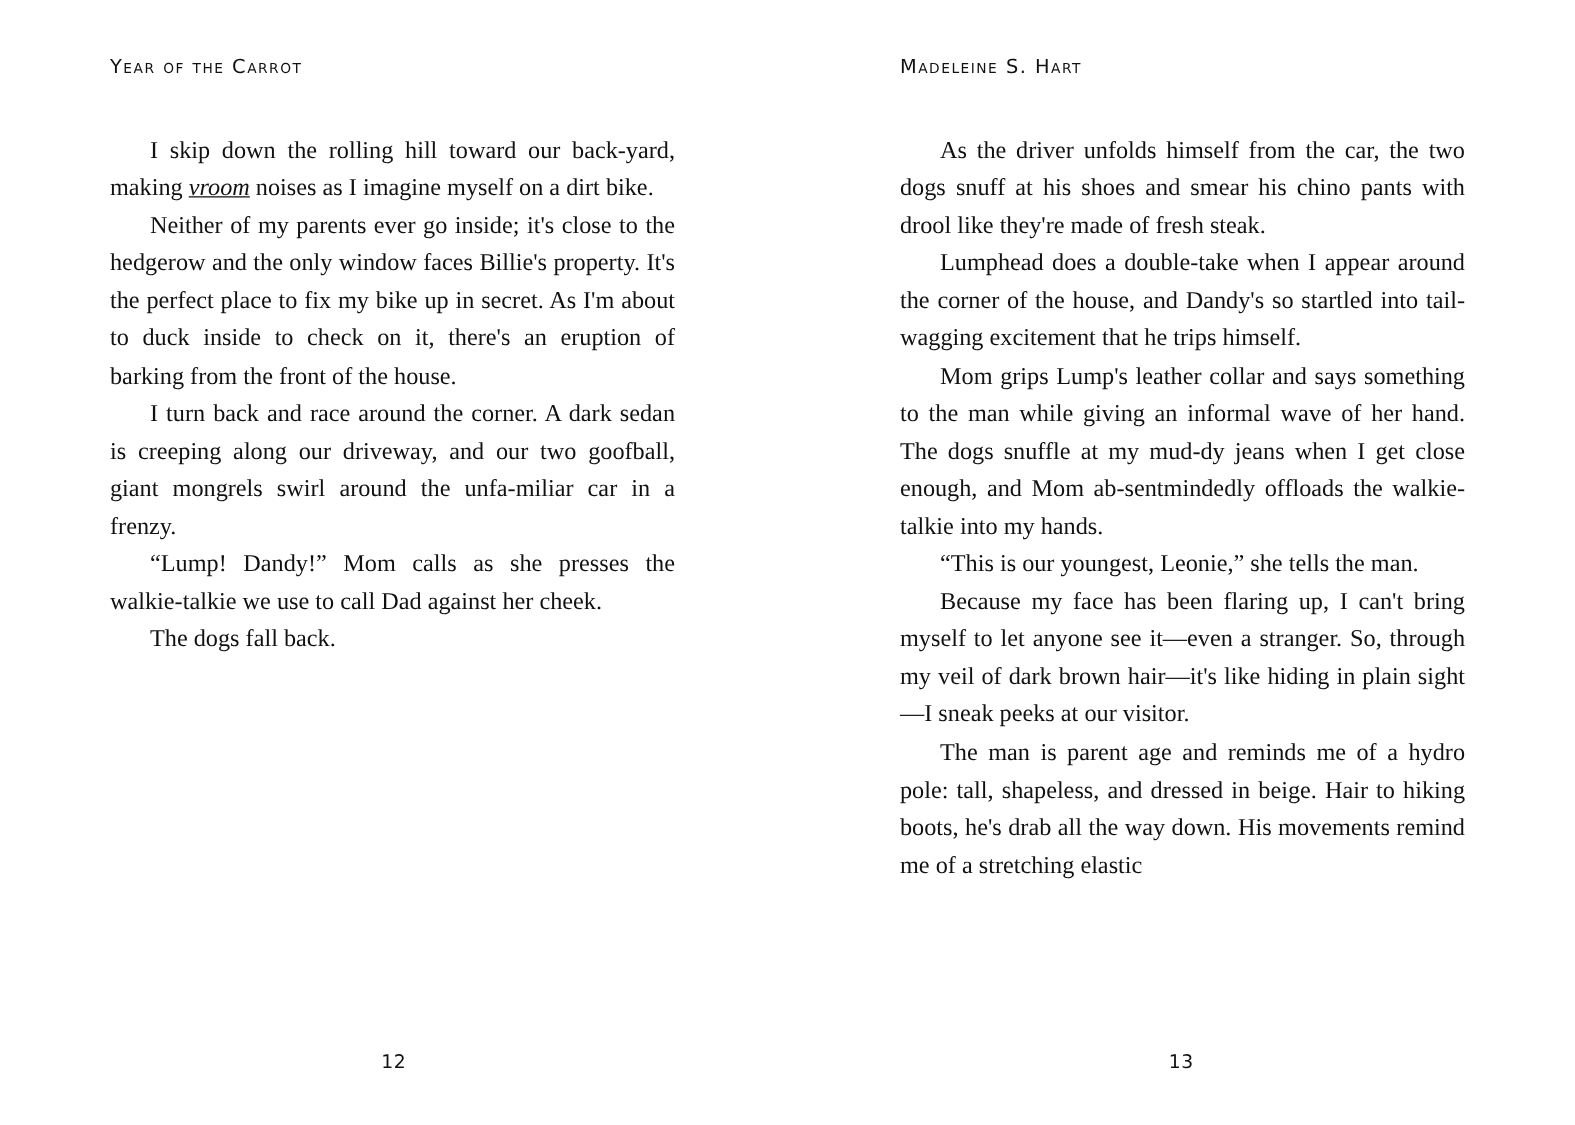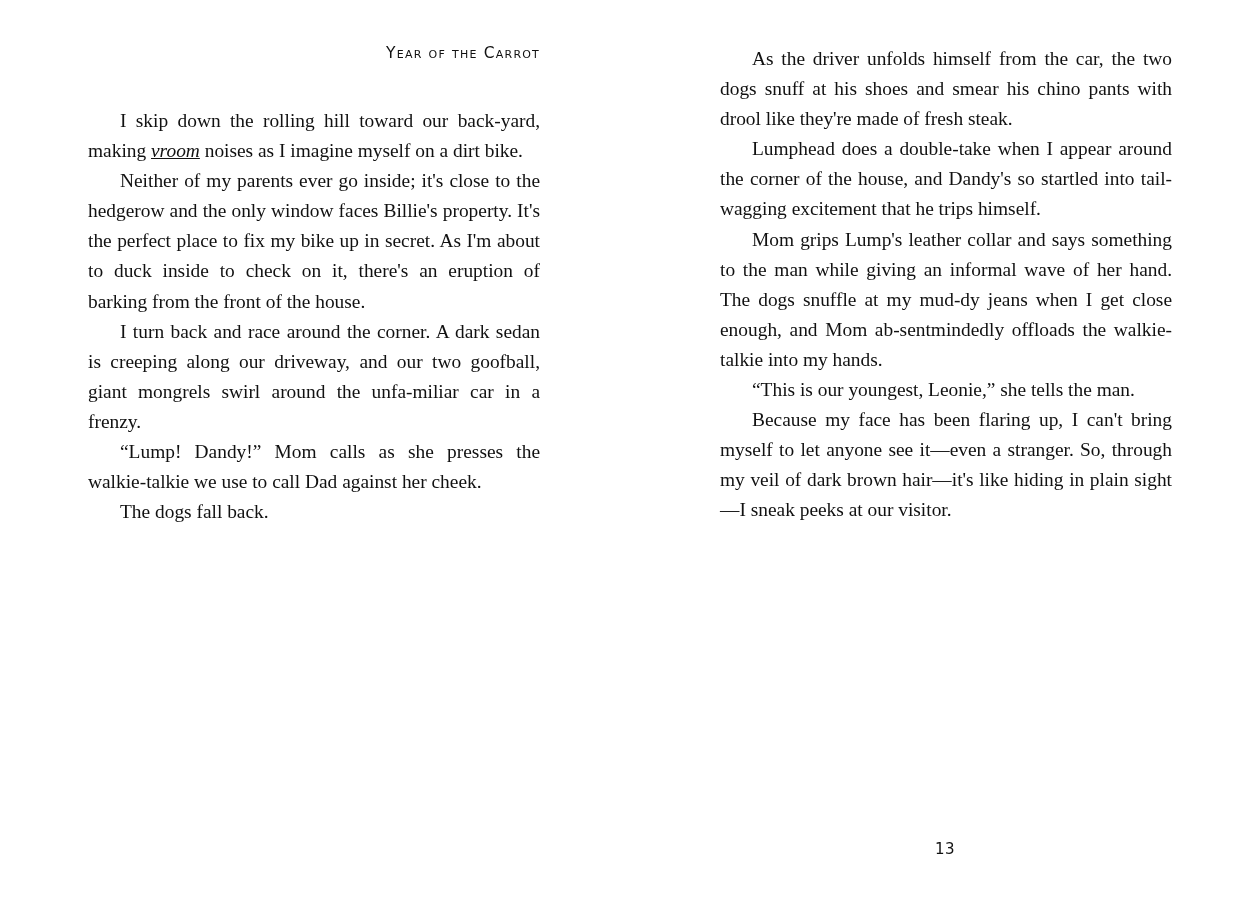--- a/index.html
+++ b/index.html
@@ -28,21 +28,21 @@
     display: flex;
     flex-direction: column;
   }
   .page-left {
     padding: 44px 90px 0 88px;
   }
   .page-right {
     padding: 44px 88px 0 90px;
   }
   .running-head {
-    text-align: right;
+    text-align: left;
     font-family: "DejaVu Sans", sans-serif;
     font-variant: small-caps;
     font-size: 15.5px;
     letter-spacing: 1.2px;
     color: #111111;
     margin: 0 0 44px 0;
     font-weight: 400;
   }
   .body-text {
     font-size: 19.4px;
@@ -79,26 +79,29 @@
 
   <div class="page page-left">
     <div class="running-head">Year of the Carrot</div>
     <div class="body-text">
         <p>I skip down the rolling hill toward our back-yard, making <em>vroom</em> noises as I imagine myself on a dirt bike.</p>
         <p>Neither of my parents ever go inside; it's close to the hedgerow and the only window faces Billie's property. It's the perfect place to fix my bike up in secret. As I'm about to duck inside to check on it, there's an eruption of barking from the front of the house.</p>
         <p>I turn back and race around the corner. A dark sedan is creeping along our driveway, and our two goofball, giant mongrels swirl around the unfa-miliar car in a frenzy.</p>
         <p>“Lump! Dandy!” Mom calls as she presses the walkie-talkie we use to call Dad against her cheek.</p>
         <p>The dogs fall back.</p>
       </div>
+    <div class="folio">12</div>
   </div>
 
   <div class="page page-right">
+    <div class="running-head">Madeleine S. Hart</div>
     <div class="body-text">
         <p>As the driver unfolds himself from the car, the two dogs snuff at his shoes and smear his chino pants with drool like they're made of fresh steak.</p>
         <p>Lumphead does a double-take when I appear around the corner of the house, and Dandy's so startled into tail-wagging excitement that he trips himself.</p>
         <p>Mom grips Lump's leather collar and says something to the man while giving an informal wave of her hand. The dogs snuffle at my mud-dy jeans when I get close enough, and Mom ab-sentmindedly offloads the walkie-talkie into my hands.</p>
         <p>“This is our youngest, Leonie,” she tells the man.</p>
         <p>Because my face has been flaring up, I can't bring myself to let anyone see it—even a stranger. So, through my veil of dark brown hair—it's like hiding in plain sight—I sneak peeks at our visitor.</p>
+        <p>The man is parent age and reminds me of a hydro pole: tall, shapeless, and dressed in beige. Hair to hiking boots, he's drab all the way down. His movements remind me of a stretching elastic</p>
       </div>
     <div class="folio">13</div>
   </div>
 
 </div>
 
 </body></html>

